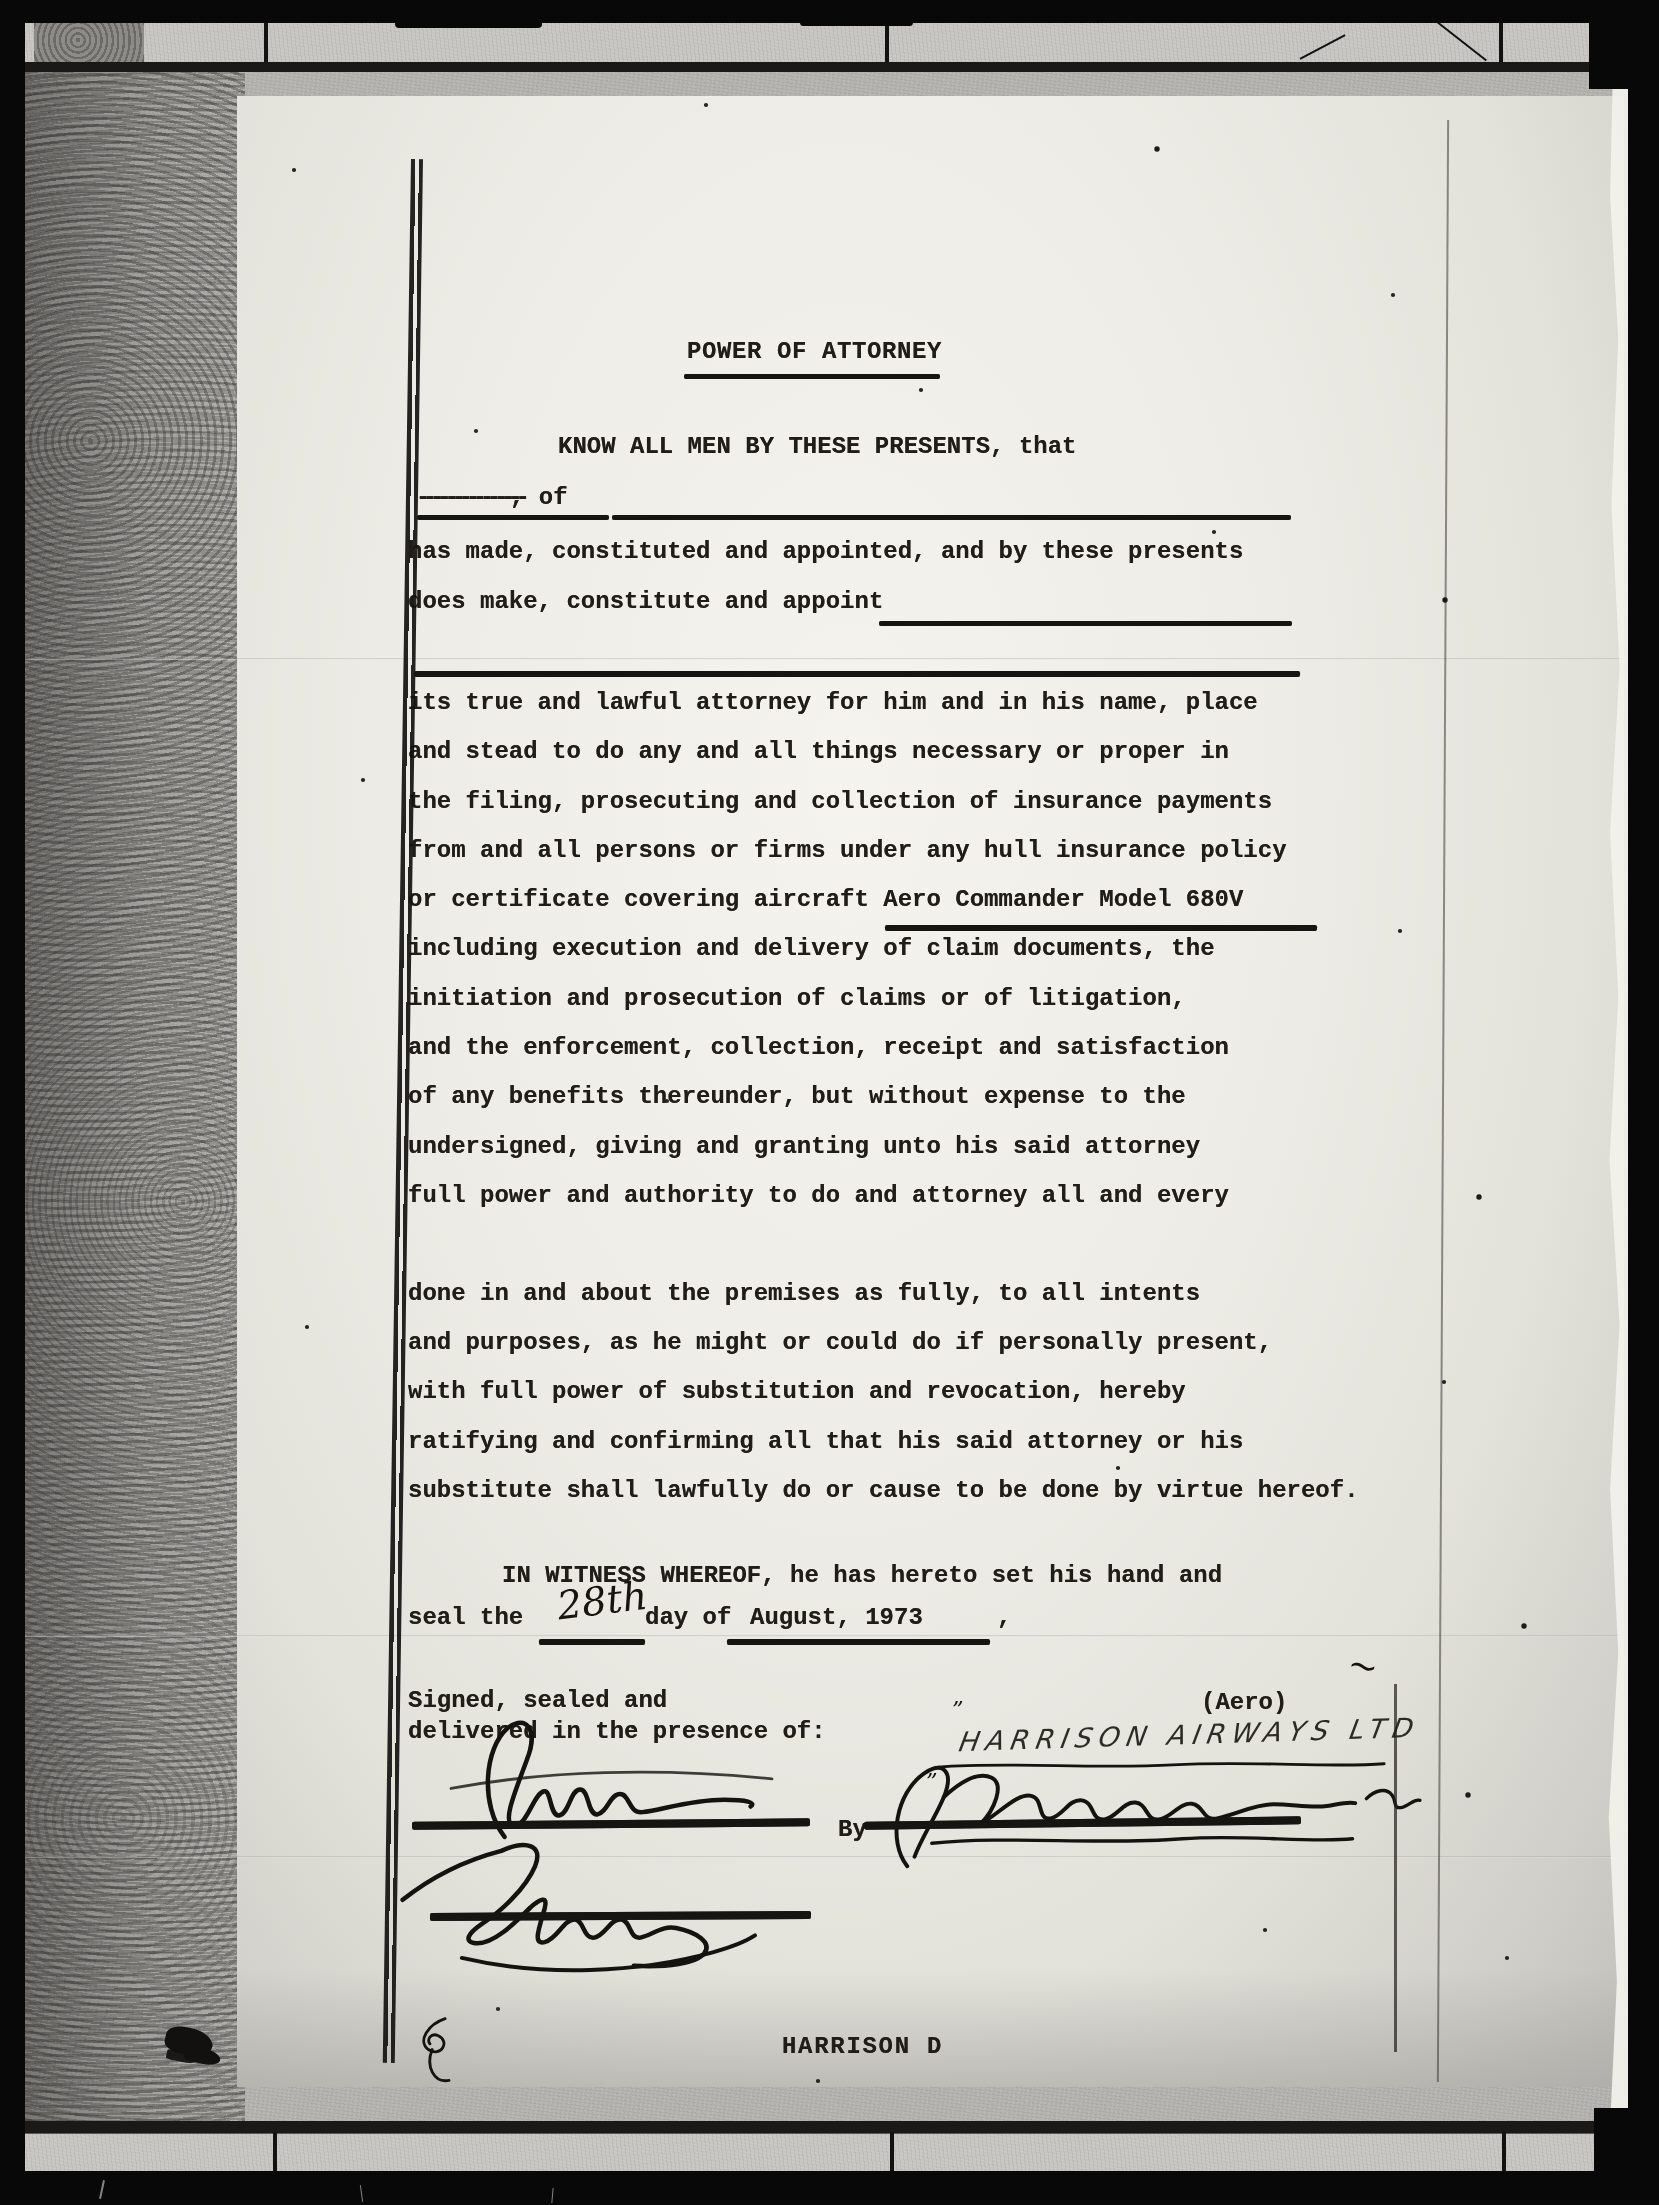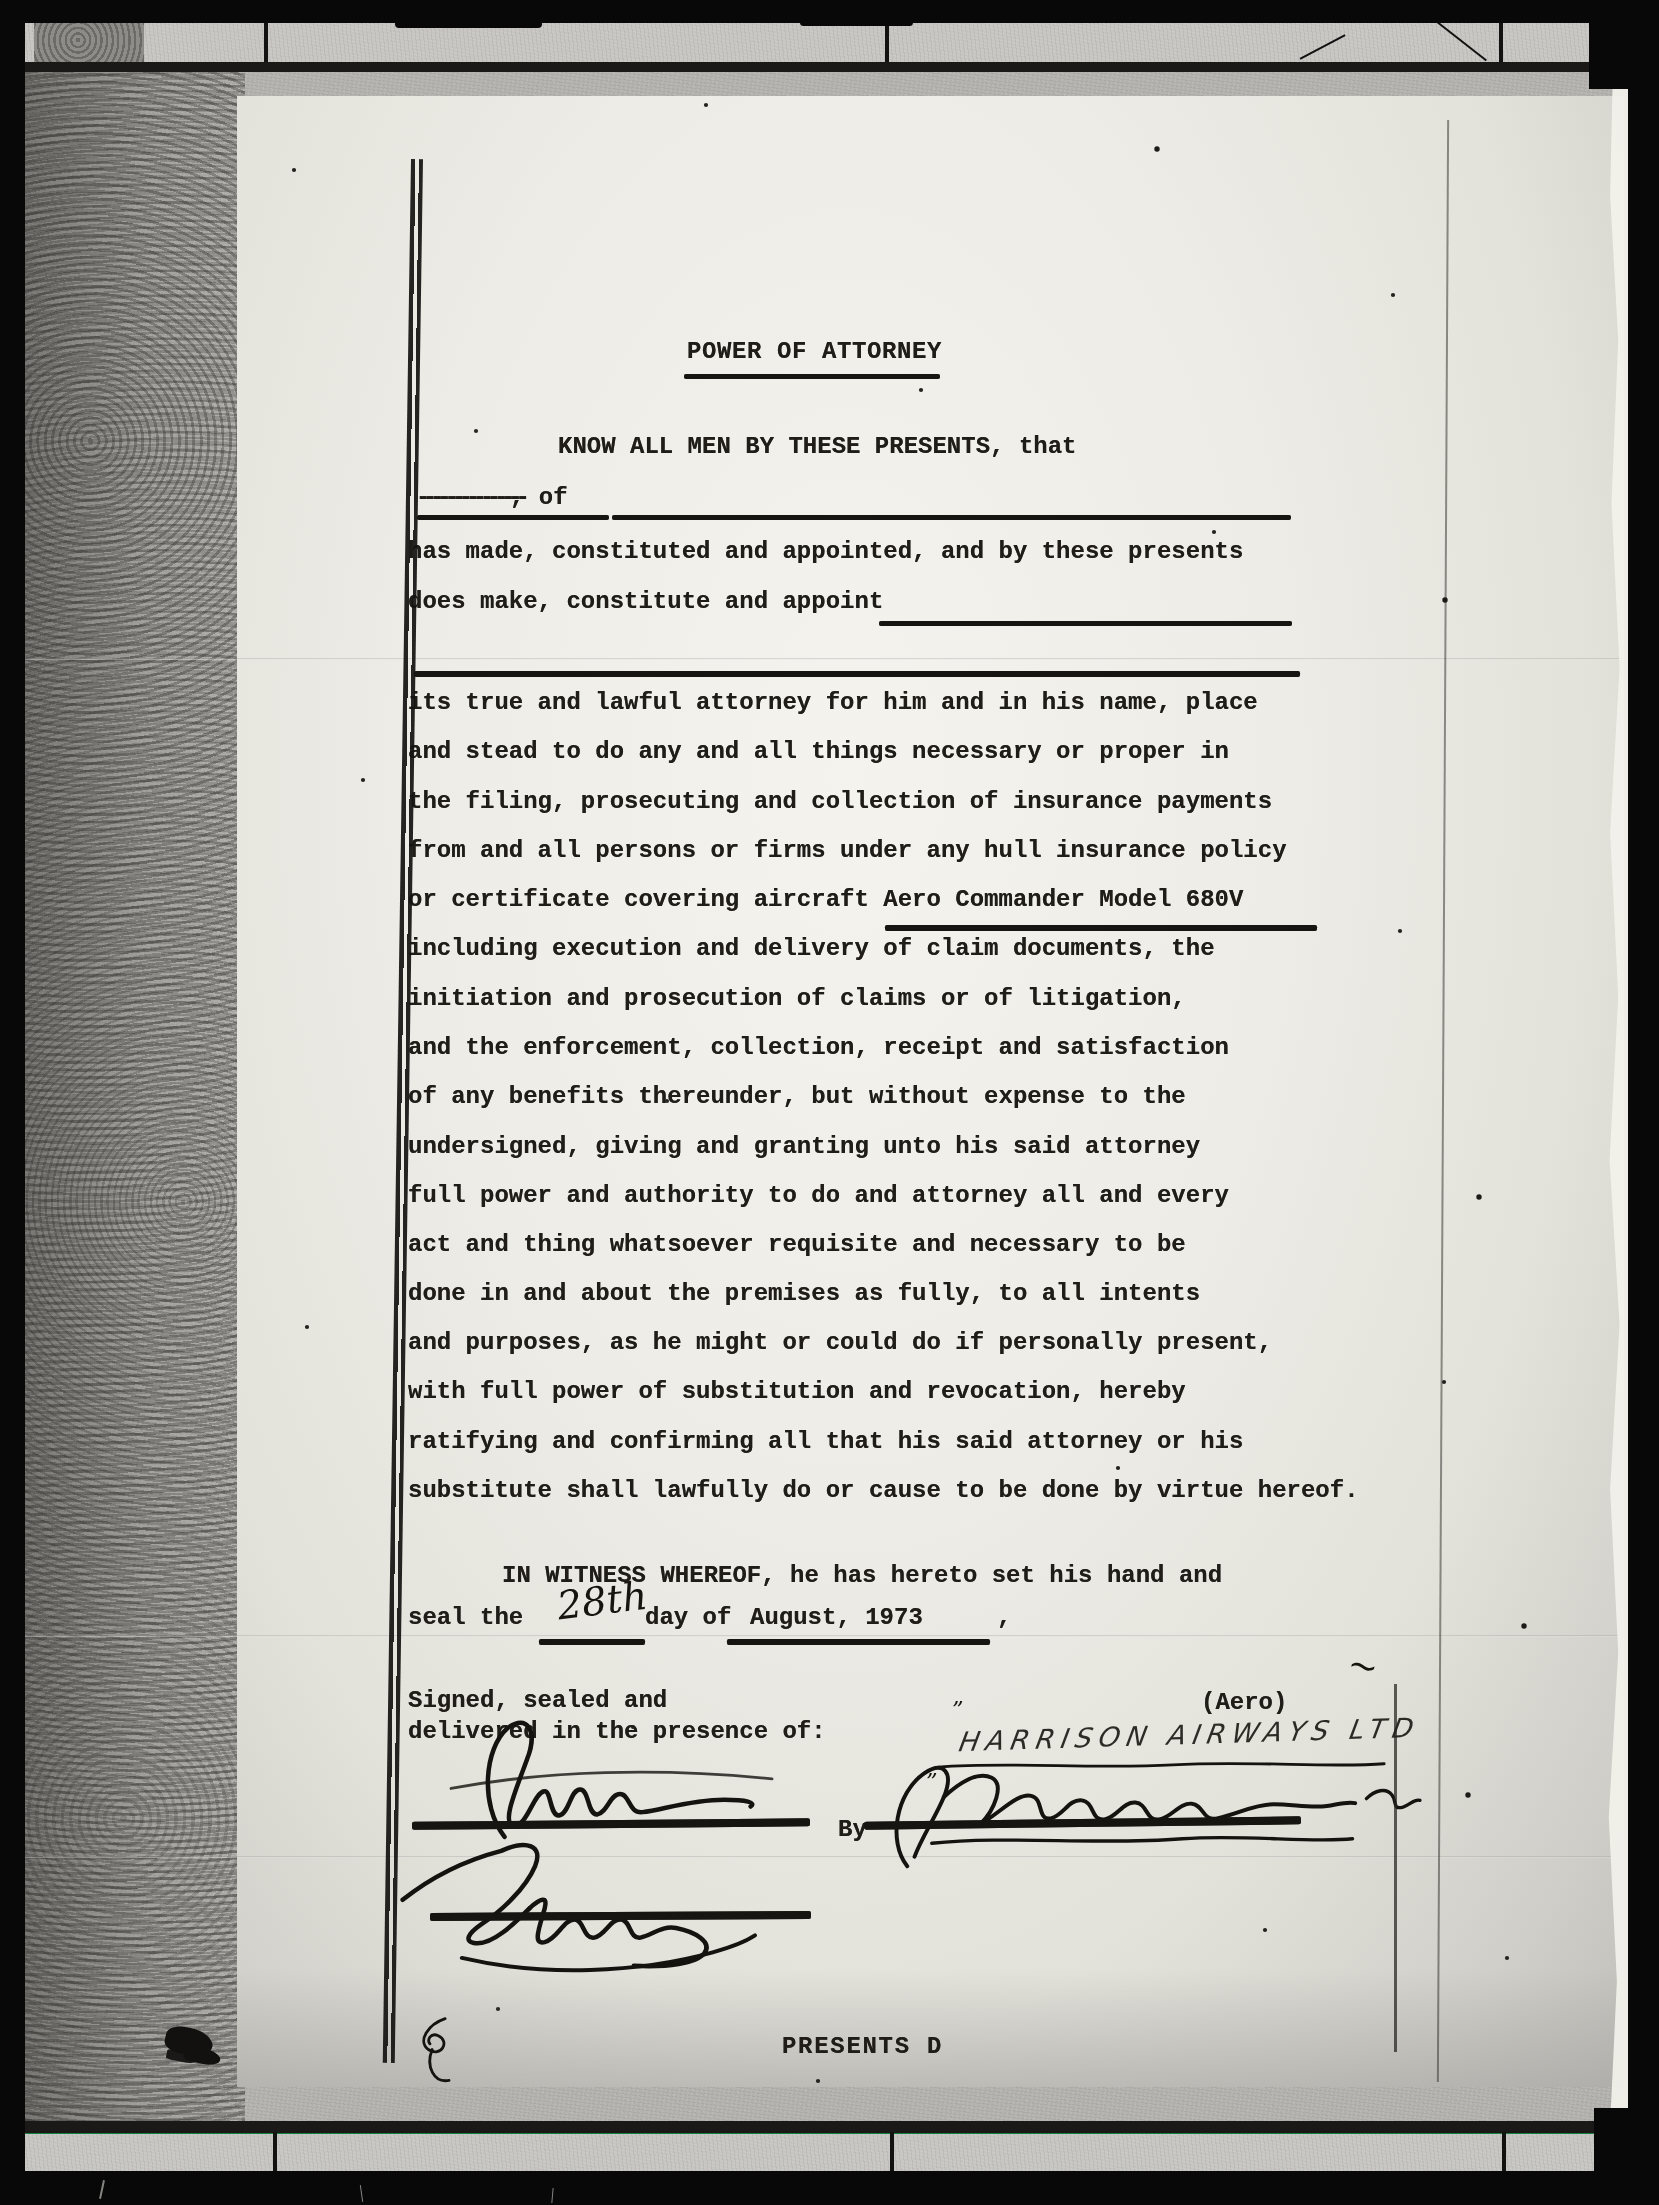--- a/index.html
+++ b/index.html
@@ -107,21 +107,20 @@
 
   <div class="t" style="left:408px;top:886px"><span>or certificate covering aircraft </span><span>Aero Commander Model 680V</span></div>
   <div class="rule" style="left:885px;top:925px;width:432px;height:5.6px"></div>
 
   <div class="t" style="left:408px;top:935px">including execution and delivery of claim documents, the</div>
   <div class="t" style="left:408px;top:985px">initiation and prosecution of claims or of litigation,</div>
   <div class="t" style="left:408px;top:1034px">and the enforcement, collection, receipt and satisfaction</div>
   <div class="t" style="left:408px;top:1083px">of any benefits thereunder, but without expense to the</div>
   <div class="t" style="left:408px;top:1133px">undersigned, giving and granting unto his said attorney</div>
   <div class="t" style="left:408px;top:1182px">full power and authority to do and attorney all and every</div>
-  <div class="t" style="left:408px;top:1231px">act and thing whatsoever requisite and necessary to be</div>
   <div class="t" style="left:408px;top:1280px">done in and about the premises as fully, to all intents</div>
   <div class="t" style="left:408px;top:1329px">and purposes, as he might or could do if personally present,</div>
   <div class="t" style="left:408px;top:1378px">with full power of substitution and revocation, hereby</div>
   <div class="t" style="left:408px;top:1428px">ratifying and confirming all that his said attorney or his</div>
   <div class="t" style="left:408px;top:1477px">substitute shall lawfully do or cause to be done by virtue hereof.</div>
 
   <div class="t" style="left:502px;top:1562px">IN WITNESS WHEREOF, he has hereto set his hand and</div>
 
   <div class="t" style="left:408px;top:1604px">seal the</div>
   <div class="hand" style="left:557px;top:1578px;font-size:39px;transform:rotate(-7deg)">28th</div>
@@ -175,21 +174,21 @@
              C 452,178 470,160 495,165 C 530,172 560,190 545,210 C 530,228 480,235 420,232" stroke-width="8"></path>
     <path d="M 115,218 C 260,252 430,244 560,208 C 600,197 620,188 635,178" stroke-width="7"></path>
   </svg>
   <div class="rule" style="left:430px;top:1912px;width:381px;height:8px;transform:rotate(-0.3deg)"></div>
 
   <svg class="sig" style="left:403px;top:2010px" width="73" height="79" viewBox="0 0 130 140">
     <path d="M 75,15 C 45,25 25,55 45,70 C 68,85 85,55 62,45 C 50,40 42,52 48,60" stroke-width="5" stroke="#56534f"></path>
     <path d="M 52,70 C 40,100 55,130 82,125" stroke-width="5" stroke="#56534f"></path>
   </svg>
 
-  <div class="t" style="left:782px;top:2033px;letter-spacing:1.7px">PRESENTS D</div>
+  <div class="t" style="left:782px;top:2033px;letter-spacing:1.7px">HARRISON D</div>
 
   <div id="edge-double-line"></div>
   <div id="page-right-line"></div>
   <div id="fold-right-line"></div>
 
   <div id="specks"></div>
   <div id="blotch"></div>
 
   <div id="white-edge"></div>
 

